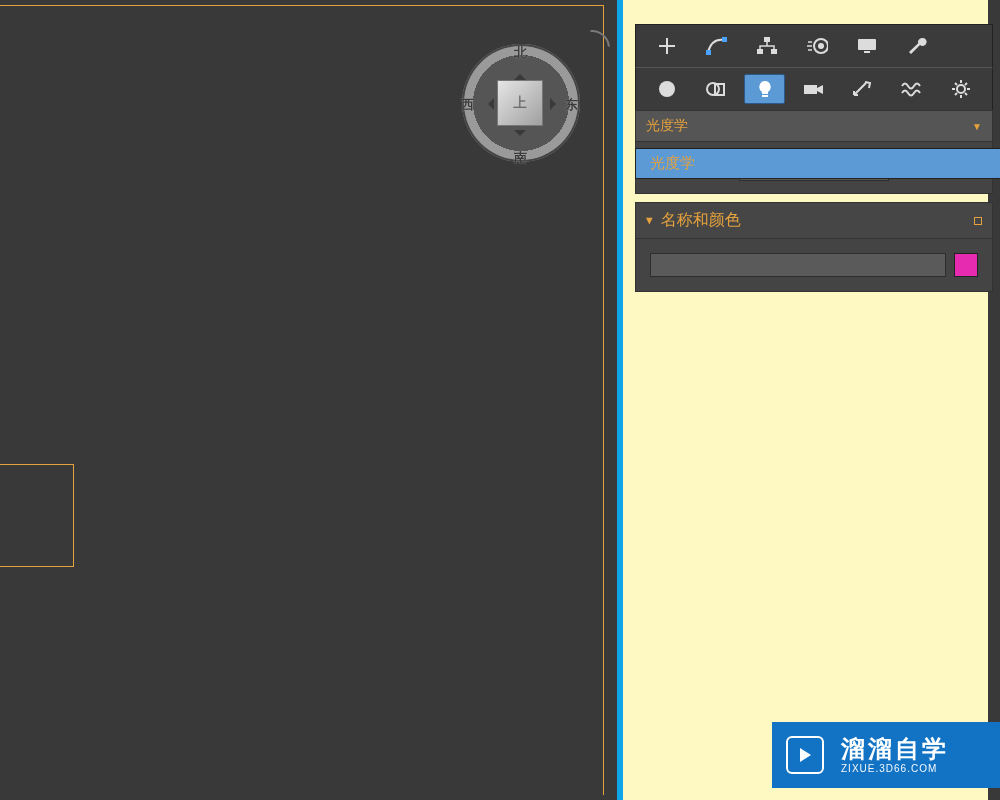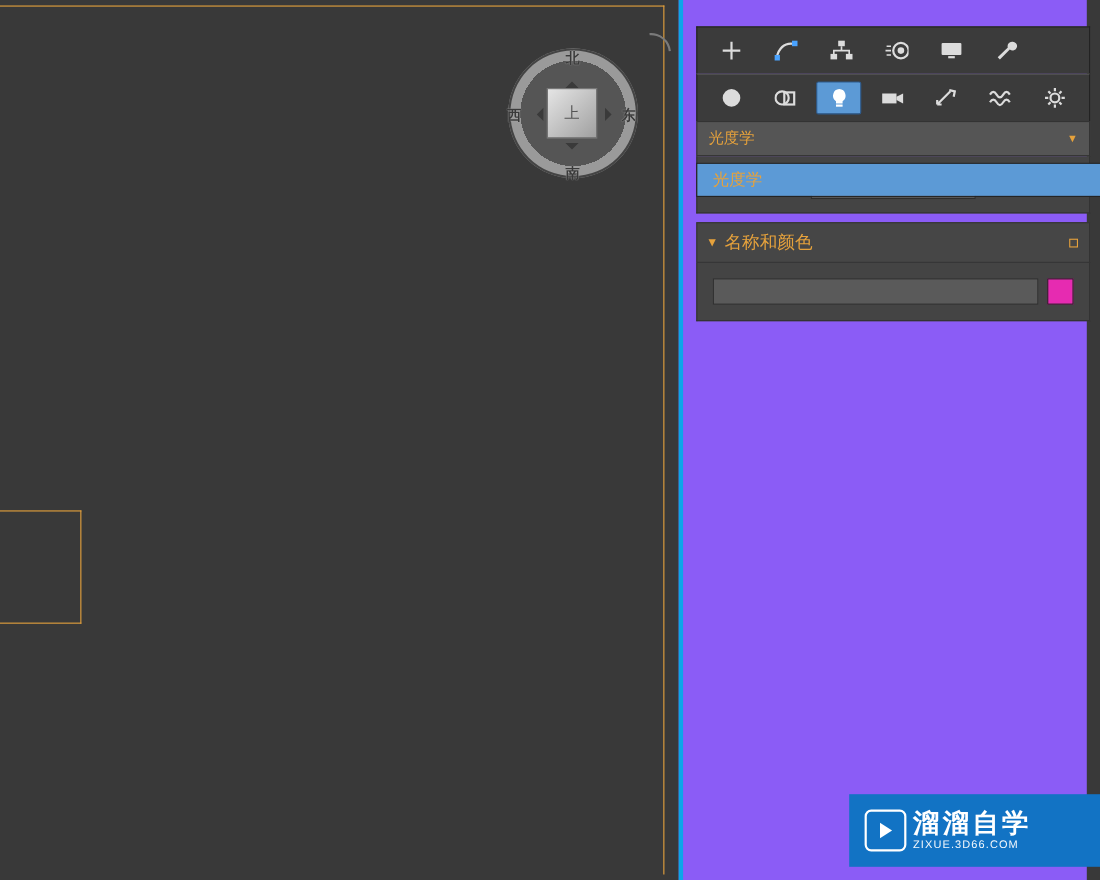--- a/index.html
+++ b/index.html
@@ -45,21 +45,21 @@
   .vc-tri.up { border-bottom-color:#3a3a3a; left:60px; top:44px; }
   .vc-tri.dn { border-top-color:#3a3a3a; left:60px; top:106px; }
   .vc-tri.lf { border-right-color:#3a3a3a; left:28px; top:74px; }
   .vc-tri.rt { border-left-color:#3a3a3a; left:96px; top:74px; }
   .sel-box {
     position: absolute; left: 0; top: 464px; width: 74px; height: 103px;
     border: 1px solid #e6a23c; border-left:none;
   }
   .right-panel {
     position: absolute; left: 617px; top: 0; width: 371px; height: 800px;
-    background: #8b5cf6; border-left: 4px solid #0ea5e9;
+    background: #fef9c3; border-left: 6px solid #0ea5e9;
   }
   .panel-inner {
     position:absolute; left:12px; top:24px; width:358px;
   }
   .outline {
     border:1px solid #333;
   }
   .tab-row {
     display:flex; gap:0; background:#3b3b3b; padding:6px 6px;
     border:1px solid #222; border-bottom:none;
@@ -110,21 +110,21 @@
     padding:14px 14px; display:flex; align-items:center; gap:8px;
   }
   .name-input {
     flex:1; height:24px; background:#5a5a5a; border:1px solid #2e2e2e;
   }
   .color-swatch {
     width:24px; height:24px; background:#e62bb1; border:1px solid #222;
   }
   .watermark {
     position:absolute; right:0; bottom:12px; width:228px; height:66px;
-    background:#1273c4; display:flex; align-items:center; gap:6px; padding:0 14px;
+    background:#1273c4; display:flex; align-items:center; gap:17px; padding:0 14px;
     color:#fff;
   }
   .wm-logo {
     width:38px; height:38px; border:2px solid #fff; border-radius:6px;
     display:flex; align-items:center; justify-content:center;
   }
   .wm-logo span {
     width:0;height:0;border-top:7px solid transparent;border-bottom:7px solid transparent;
     border-left:11px solid #fff;
   }

